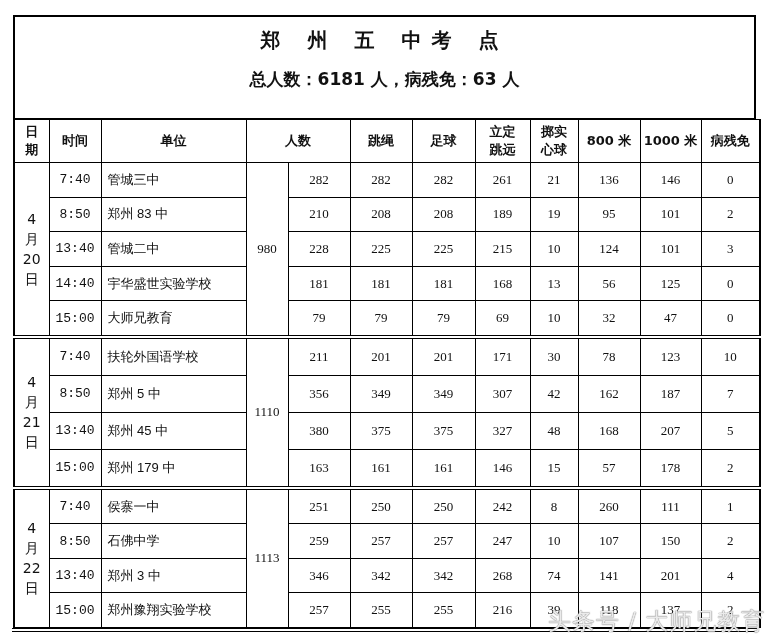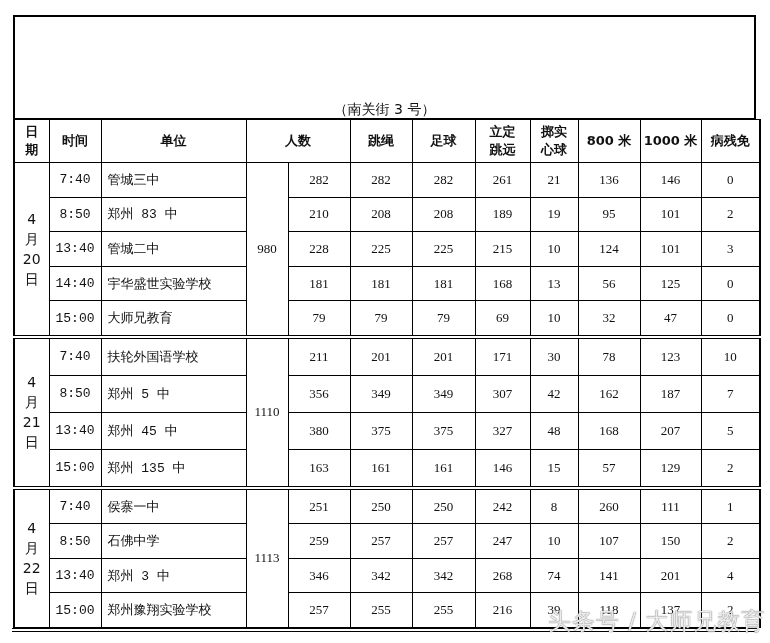--- a/index.html
+++ b/index.html
@@ -7,37 +7,38 @@
          font-family: "Liberation Serif", "DejaVu Serif", serif; color: #111; }
   .sheet { position: absolute; left: 13px; top: 15px; width: 743px; }
   .title-box { border: 2px solid #000; border-bottom: 1px solid #000; height: 104px; box-sizing: border-box; text-align: center; position: relative; }
   .title { position: absolute; left: 0; right: 0; top: 10px; font-family: "DejaVu Sans", sans-serif; font-weight: bold; font-size: 20px; letter-spacing: 10px; }
   .subtitle { position: absolute; left: 0; right: 0; top: 51px; font-weight: bold; font-size: 17px; font-family: "DejaVu Sans", sans-serif; }
   .address { position: absolute; left: 0; right: 0; top: 84px; font-size: 14px; font-family: "DejaVu Sans", sans-serif; }
   table { border-collapse: collapse; width: 743px; table-layout: fixed; }
   td, th { border: 1px solid #000; text-align: center; vertical-align: middle; padding: 0; font-size: 13px; }
   th { font-family: "DejaVu Sans", sans-serif; font-weight: bold; font-size: 13px; height: 42px; line-height: 18px; }
   .tbl { border-left: 2px solid #000; border-right: 2px solid #000; }
-  td.unit { text-align: left; padding-left: 6px; font-family: Liberation Mono, monospace; font-size: 13px; }
+  td.unit { text-align: left; padding-left: 6px; font-family: Liberation Sans, sans-serif; font-size: 13px; }
   td.date { font-size: 14px; line-height: 20px; font-family: "DejaVu Sans", sans-serif; }
   td.time { font-family: Liberation Mono, monospace; }
   tr.g1 td { height: 33.6px; }
   tr.g2 td { height: 36px; }
   tr.g3 td { height: 33.5px; }
   tr.group-start td { border-top: 4px double #000; }
   .bottom-line { height: 0; border-top: 4px double #000; width: 745px; margin-left: -1px; }
   .watermark { position: absolute; left: 537px; top: 606px; font-family: "DejaVu Sans", sans-serif; font-size: 23px; color: rgba(255,255,255,0.85);
                text-shadow: 0 0 1px #777, 0 0 1px #777; letter-spacing: 1px; pointer-events: none; margin-left: 11px; }
 </style>
 </head>
 <body>
 
 <div class="sheet">
   <div class="title-box">
-    <div class="address">（南关街 3 号）</div>
+    <div class="title">郑 州 五 中考 点</div>
+    <div class="subtitle">总人数：6181 人，病残免：63 人</div>
   </div>
 
   <table class="tbl">
     <colgroup>
       <col style="width:35px">
         <col style="width:52px">
         <col style="width:145px">
       <col style="width:42px">
         <col style="width:62px">
         <col style="width:62px">
@@ -159,28 +160,28 @@
           <td>375</td>
           <td>375</td>
           <td>327</td>
           <td>48</td>
           <td>168</td>
           <td>207</td>
           <td>5</td>
         </tr>
         <tr class="g2">
           <td class="time">15:00</td>
-          <td class="unit">郑州 135 中</td>
+          <td class="unit">郑州 179 中</td>
           <td>163</td>
           <td>161</td>
           <td>161</td>
           <td>146</td>
           <td>15</td>
           <td>57</td>
-          <td>129</td>
+          <td>178</td>
           <td>2</td>
         </tr>
         <tr class="g3 group-start">
           <td class="date" rowspan="4"><span>4</span><br><span>月</span><br><span>22</span><br><span>日</span></td>
           <td class="time">7:40</td>
           <td class="unit">侯寨一中</td>
           <td rowspan="4">1113</td>
           <td>251</td>
           <td>250</td>
           <td>250</td>

